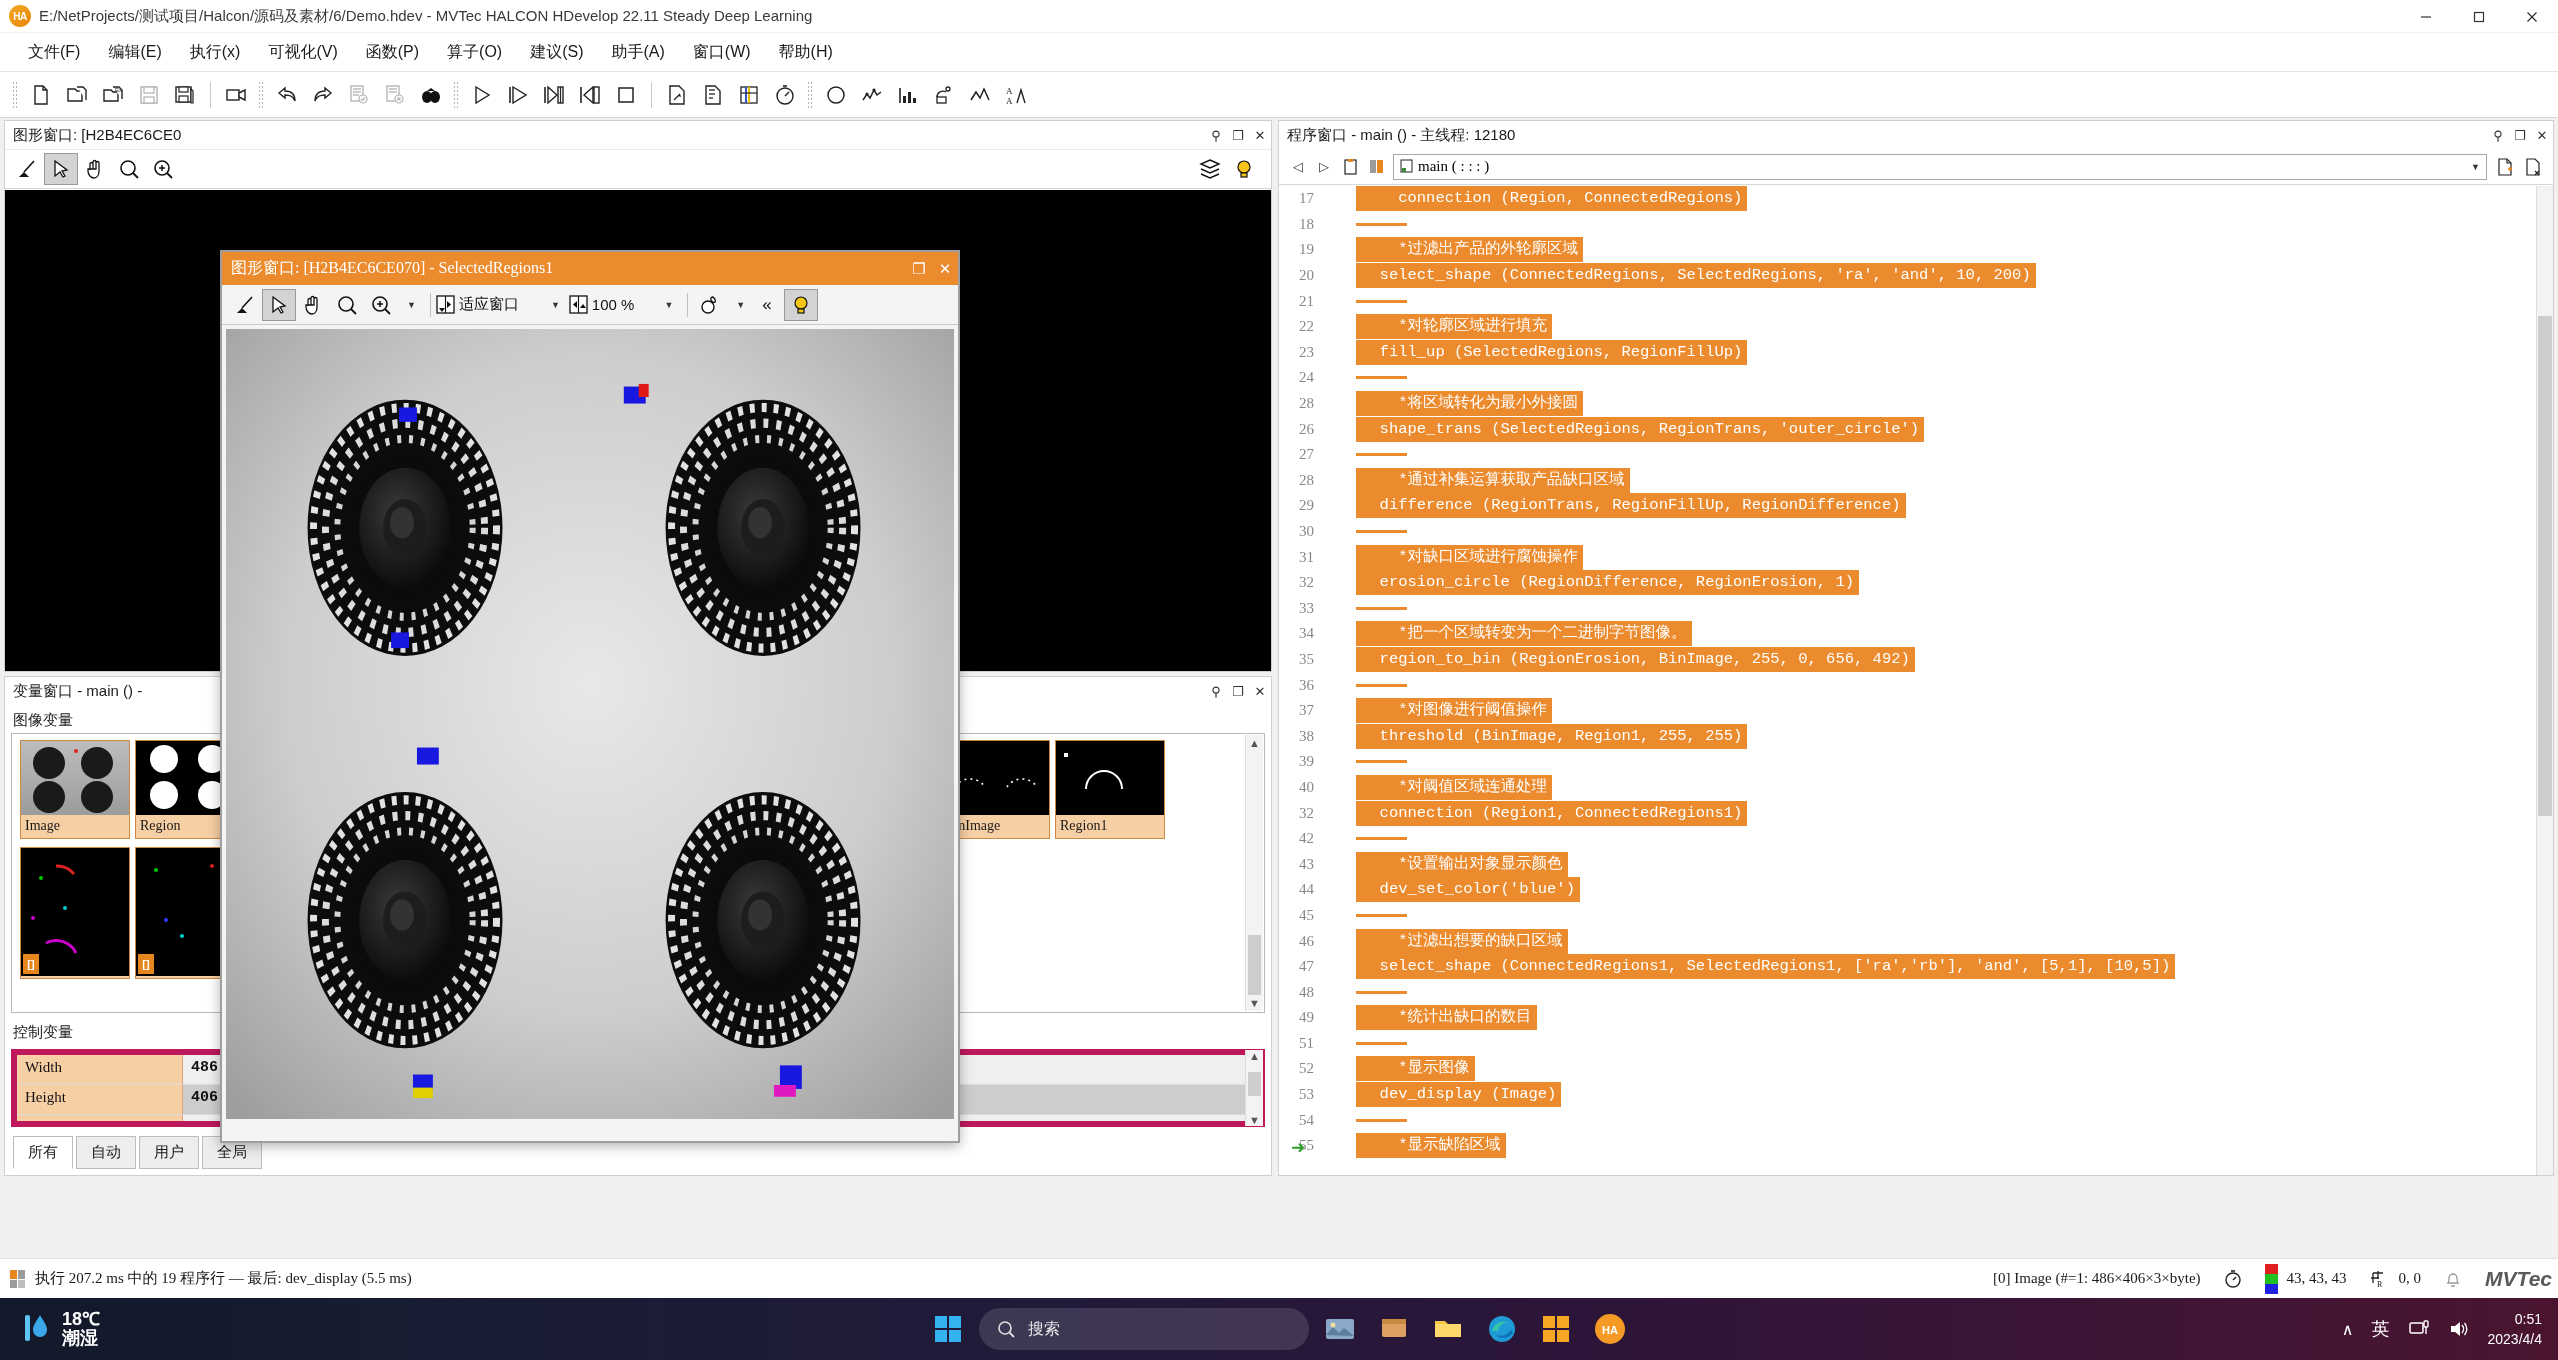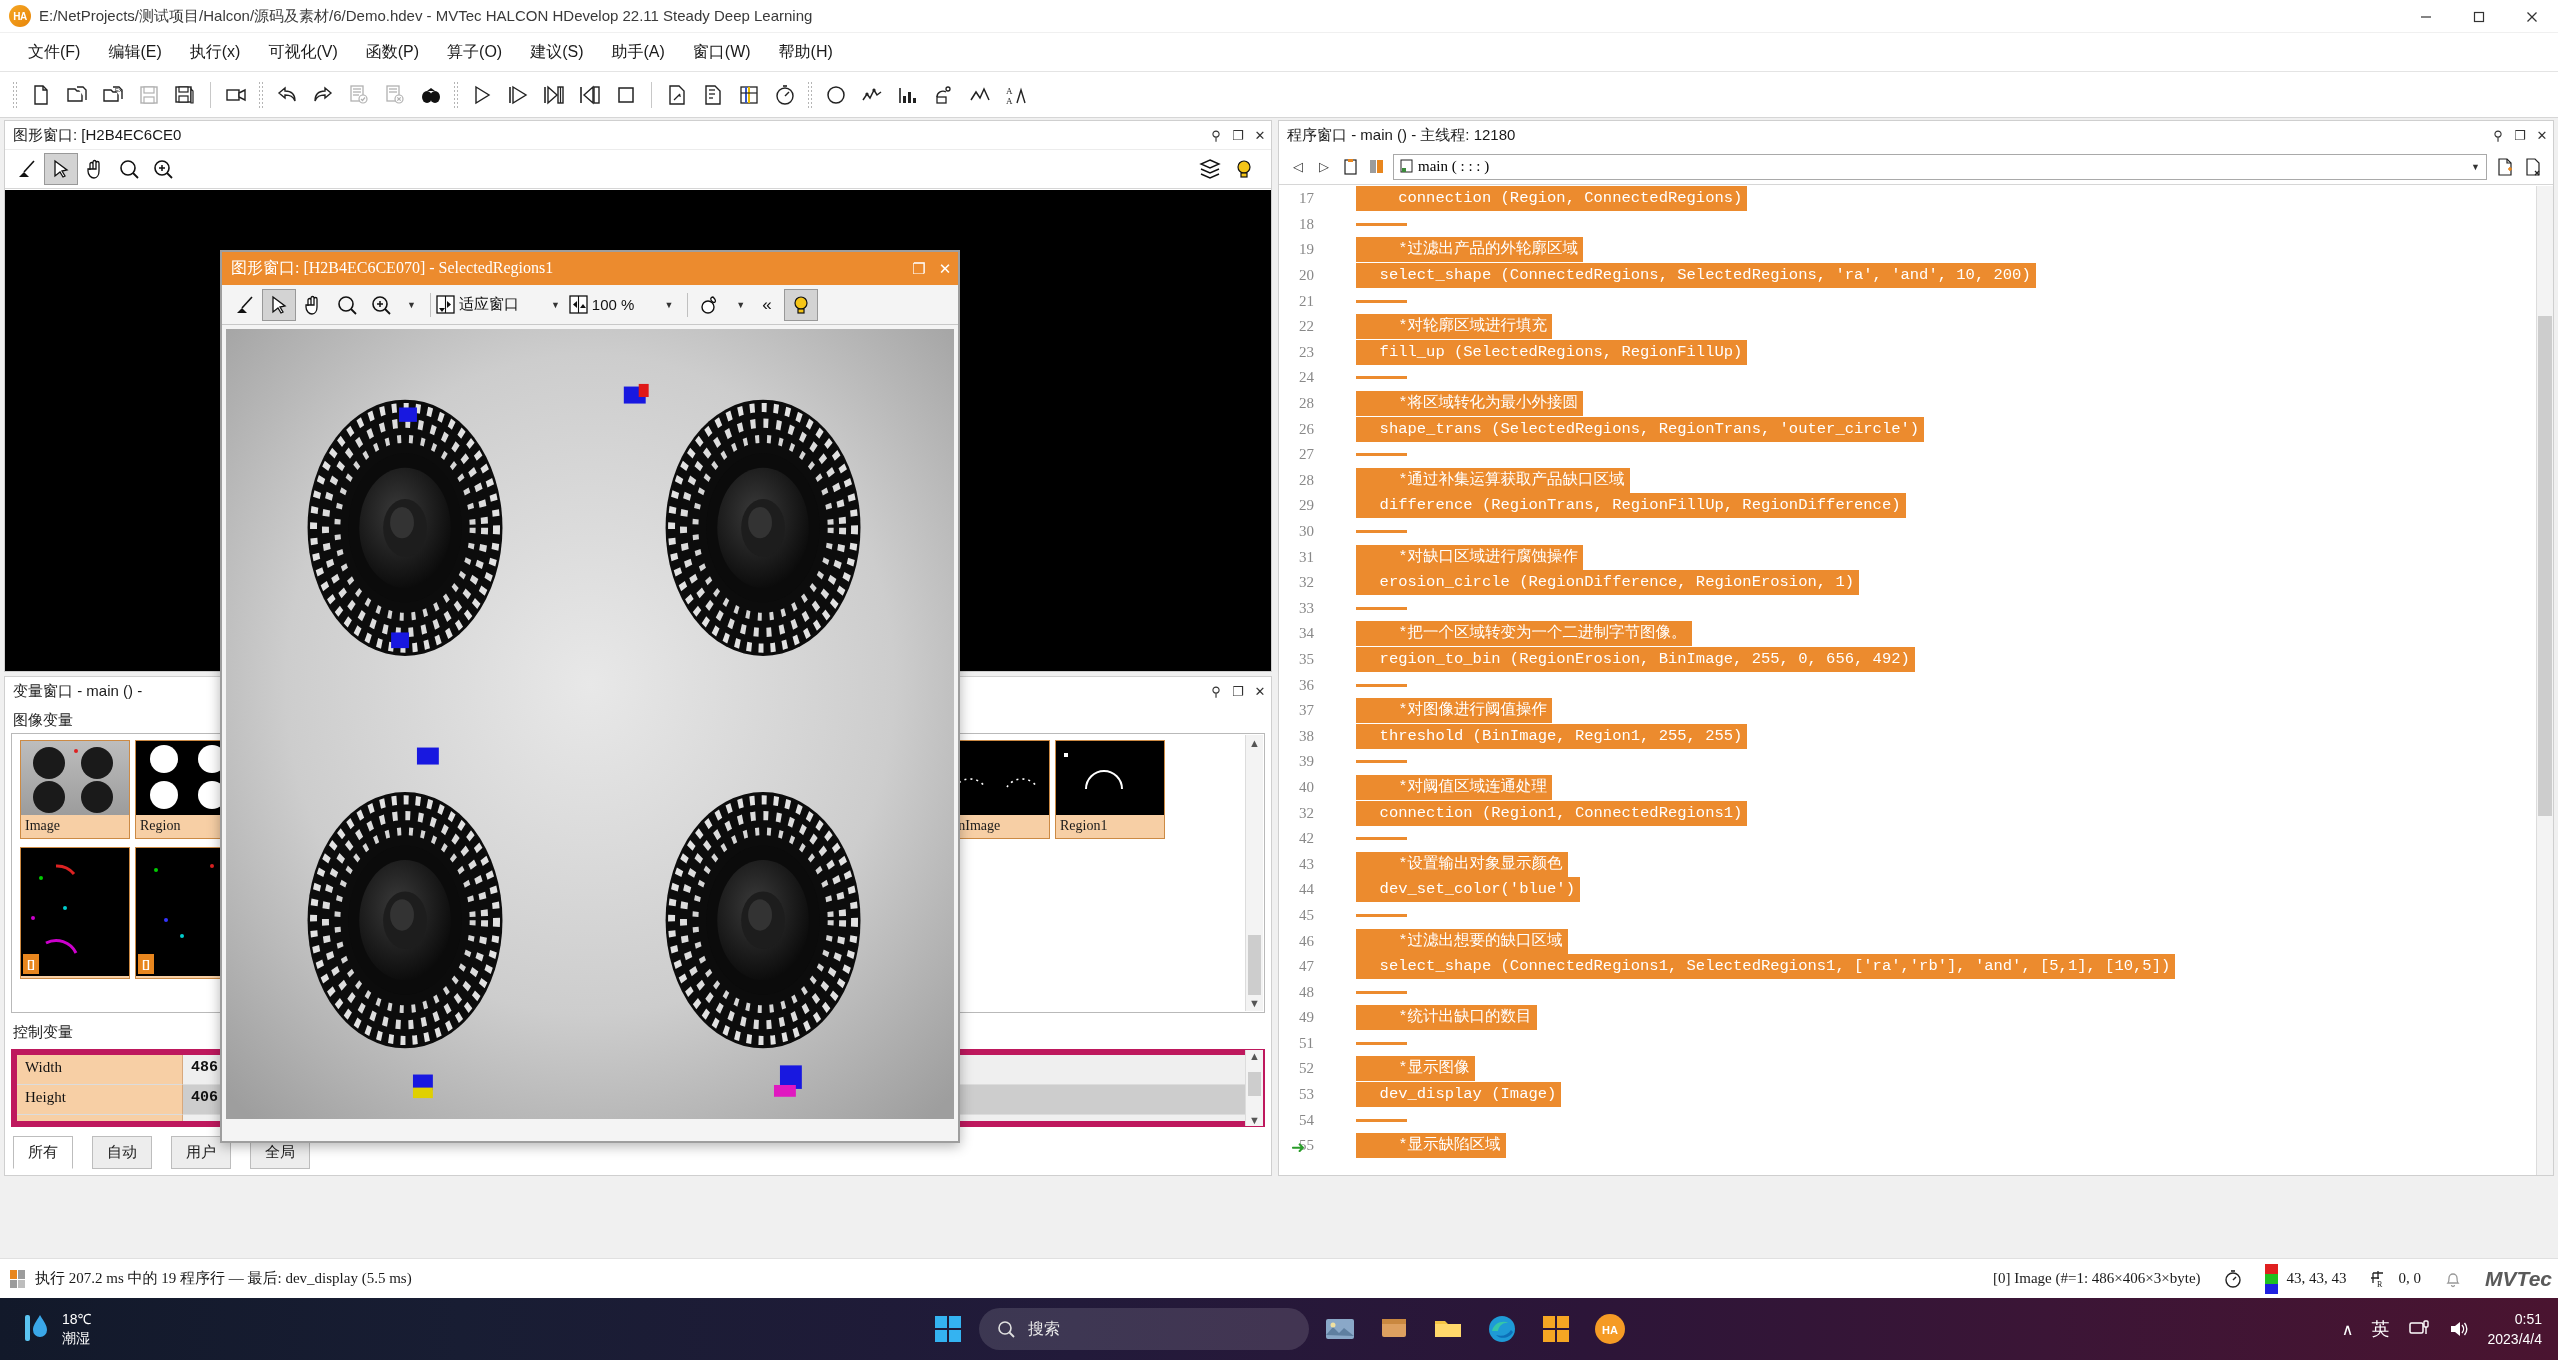--- a/index.html
+++ b/index.html
@@ -113,21 +113,21 @@
   .cv-val {
     flex: 1; font-size: 15px; padding: 4px 0 0 8px;
     font-family: "Liberation Mono", monospace; font-weight: bold; color: #111;
     border-bottom: 1px solid #dcdcdc;
   }
   .cv-row:nth-child(even) .cv-val { background: #cdcdcd; }
   .cv-row:nth-child(odd) .cv-val { background: #efefef; }
   #var-tabs { position: absolute; left: 8px; bottom: 6px; display: flex; }
   .vtab {
     font-size: 15px; padding: 6px 14px; border: 1px solid #bdbdbd;
-    background: #ededed; margin-right: 19px; color: #1a1a1a;
+    background: #ededed; margin-right: 3px; color: #1a1a1a;
   }
   .vtab.active { background: #ffffff; border-bottom-color: #fff; font-weight: normal; }
 
   
   #prog-panel { left: 1278px; top: 2px; width: 1276px; height: 1056px; }
   #prog-toolbar {
     height: 36px; display: flex; align-items: center; padding-left: 6px;
     border-bottom: 1px solid #d6d6d6; background: #fff;
   }
   .combo {
@@ -189,21 +189,21 @@
   #sb-left { display: flex; align-items: center; padding-left: 10px; }
   #sb-right { margin-left: auto; display: flex; align-items: center; padding-right: 6px; gap: 22px; }
 
   
   #taskbar {
     position: absolute; left: 0; top: 1298px; width: 2558px; height: 62px;
     background: linear-gradient(90deg, #12192a 0%, #181d33 18%, #221a3a 42%, #2c1538 62%, #3b1536 80%, #4a1430 100%);
     display: flex; align-items: center; color: #fff;
   }
   #weather { display: flex; align-items: center; padding-left: 22px; gap: 10px; }
-  #weather .wtxt { font-size: 14px; line-height: 19px; }
+  #weather .wtxt { font-size: 18px; line-height: 19px; font-weight: bold; }
   #tb-center { position: absolute; left: 50%; transform: translateX(-50%); display: flex; align-items: center; gap: 8px; }
   .tbicon {
     width: 46px; height: 46px; display: flex; align-items: center; justify-content: center;
     border-radius: 5px;
   }
   #searchbox {
     height: 42px; width: 330px; border-radius: 21px; background: rgba(255,255,255,.13);
     display: flex; align-items: center; padding-left: 18px; gap: 12px; font-size: 16px;
     color: #e9e9e9;
   }

